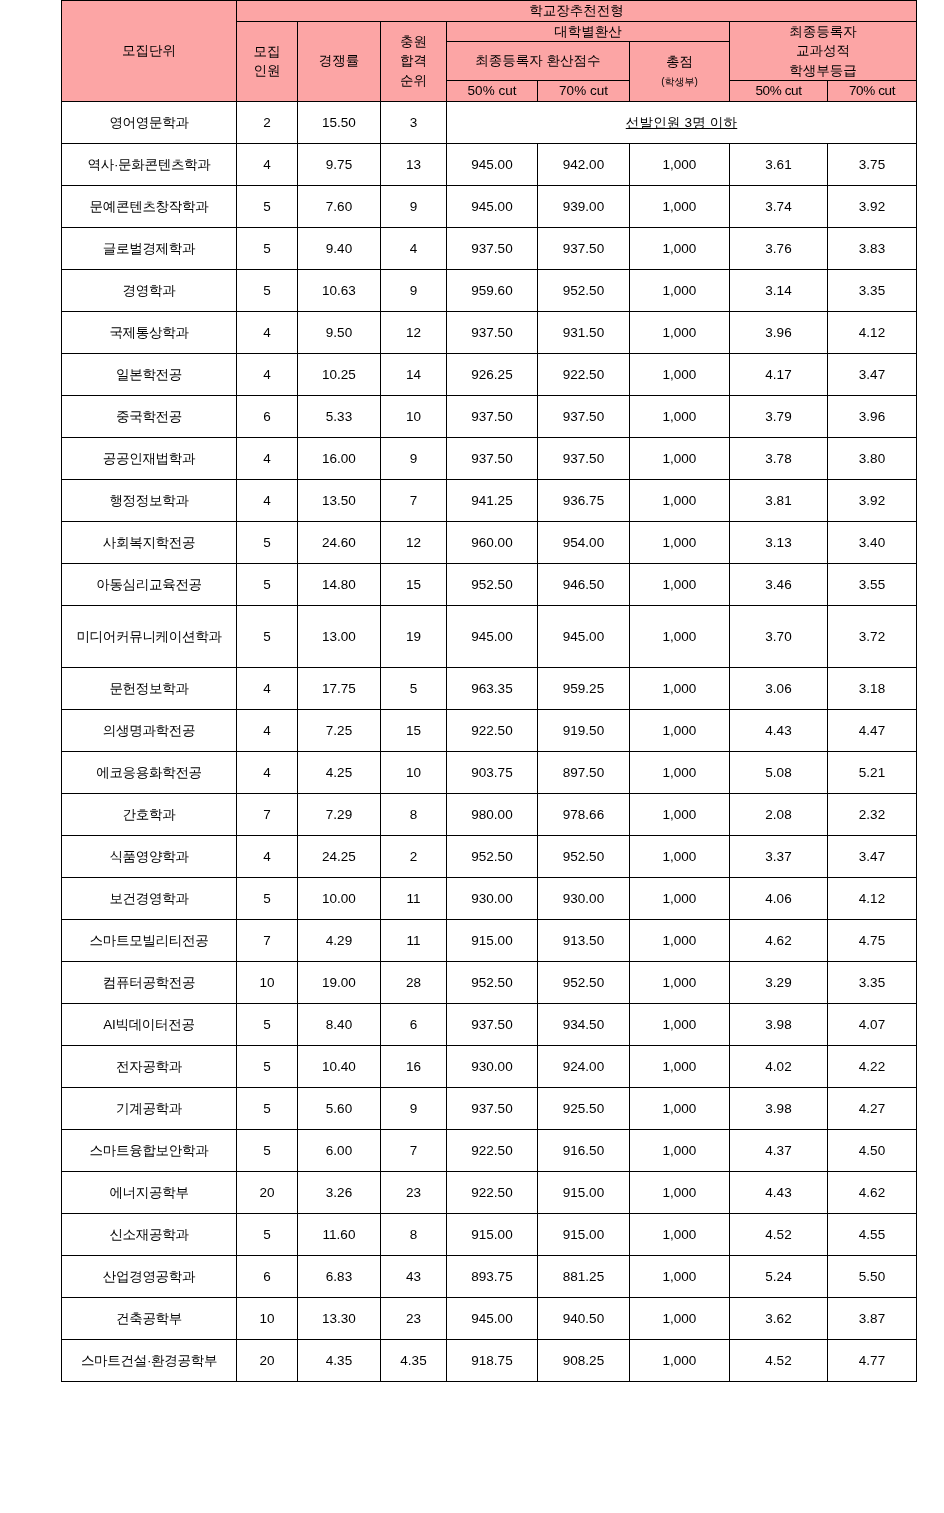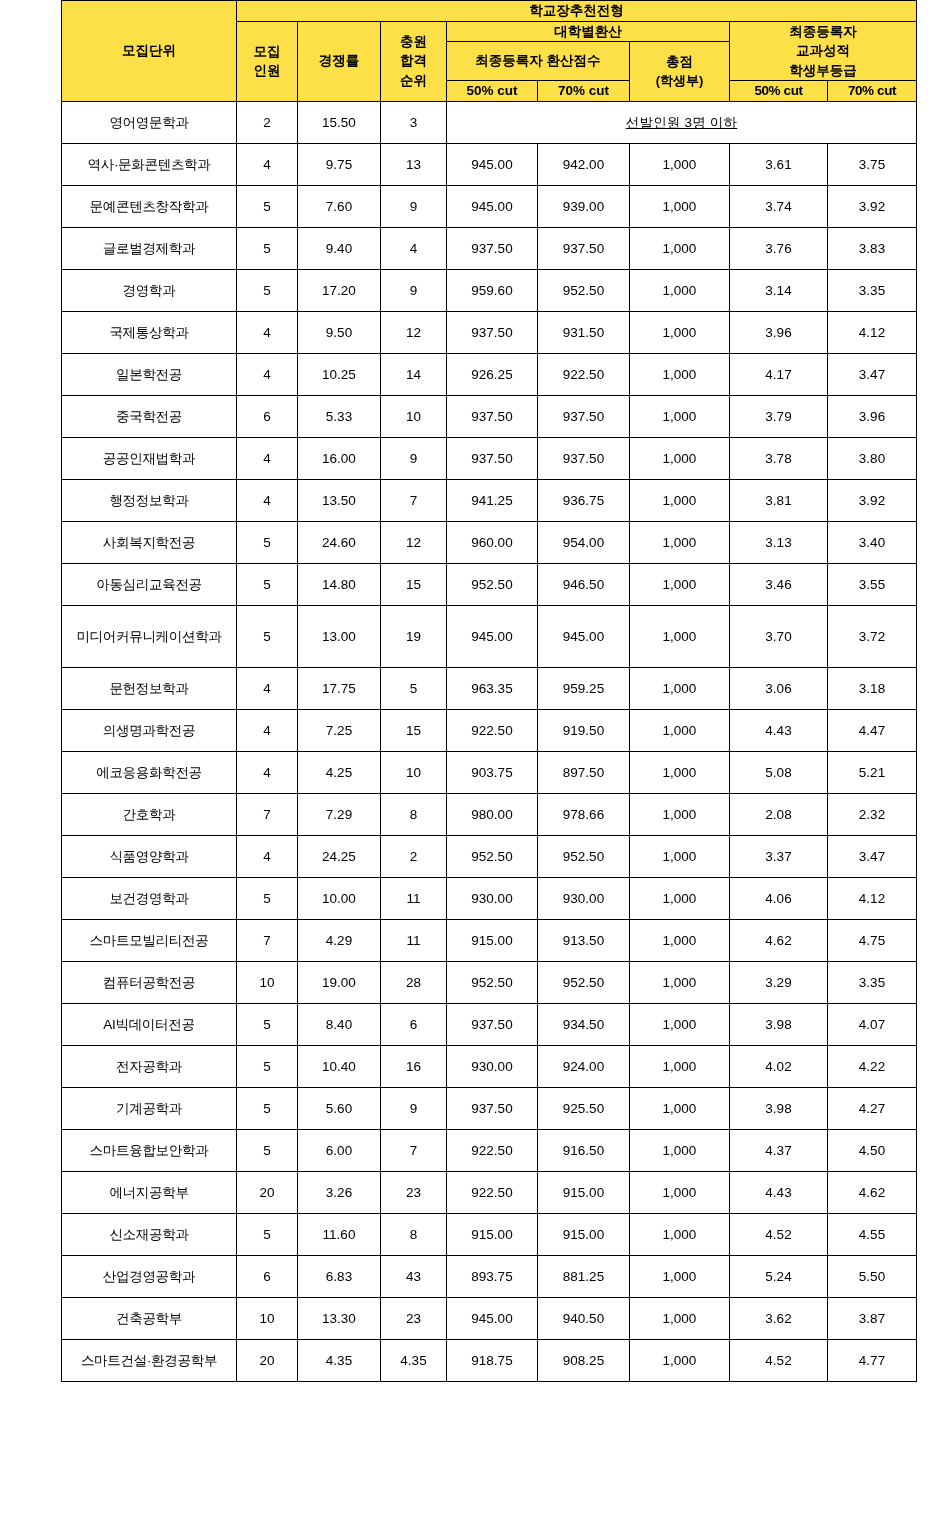--- a/index.html
+++ b/index.html
@@ -42,43 +42,43 @@
     color: #000000;
     vertical-align: middle;
     text-align: center;
     font-weight: normal;
     word-break: keep-all;
     overflow: hidden;
   }
 
   
   table.admissions thead th {
-    background: #fde047;
-    font-weight: bold;
+    background: #fca5a5;
+    font-weight: normal;
   }
   th.h-unit {
     vertical-align: top;
     padding-top: 10px;
   }
   th.h-stack {
     line-height: 1.85;
   }
   th.h-cut {
     font-size: 12.5px;
     letter-spacing: 0px;
   }
   th.h-cut-tight {
     font-size: 12px;
     letter-spacing: -0.4px;
   }
   th.h-total {
     line-height: 1.9;
   }
   th.h-total .sub {
-    font-size: 13px;
+    font-size: 10px;
   }
   th.h-final {
     line-height: 1.75;
   }
   th.h-title {
     font-size: 14px;
   }
 
   
   table.admissions tbody td {
@@ -209,21 +209,21 @@
           <td class="num">4</td>
           <td class="num">937.50</td>
           <td class="num">937.50</td>
           <td class="num">1,000</td>
           <td class="num">3.76</td>
           <td class="num">3.83</td>
         </tr>
         <tr>
           <td class="dept">경영학과</td>
           <td class="num">5</td>
-          <td class="num">17.20</td>
+          <td class="num">10.63</td>
           <td class="num">9</td>
           <td class="num">959.60</td>
           <td class="num">952.50</td>
           <td class="num">1,000</td>
           <td class="num">3.14</td>
           <td class="num">3.35</td>
         </tr>
         <tr>
           <td class="dept">국제통상학과</td>
           <td class="num">4</td>

